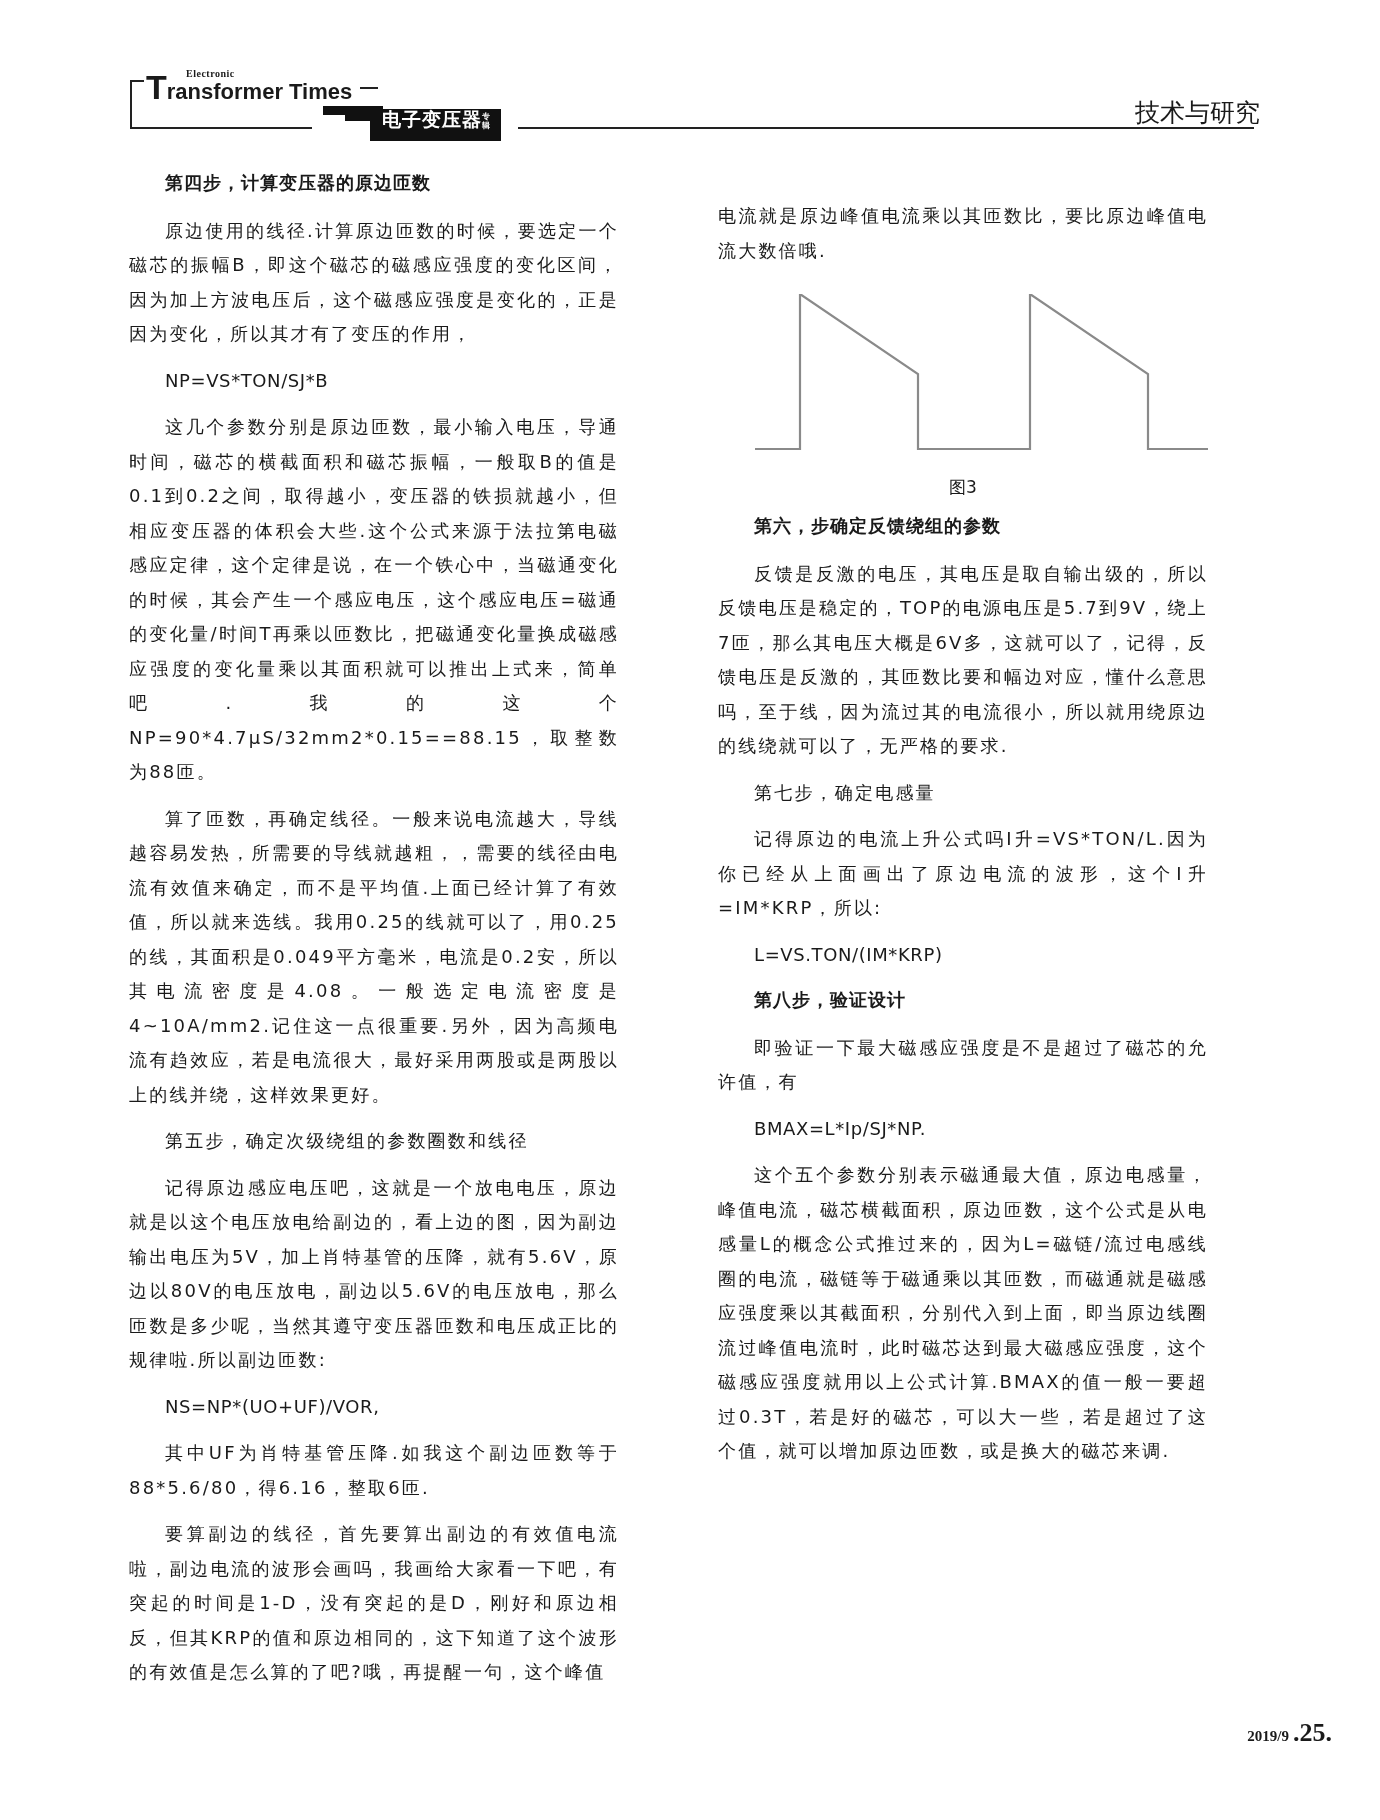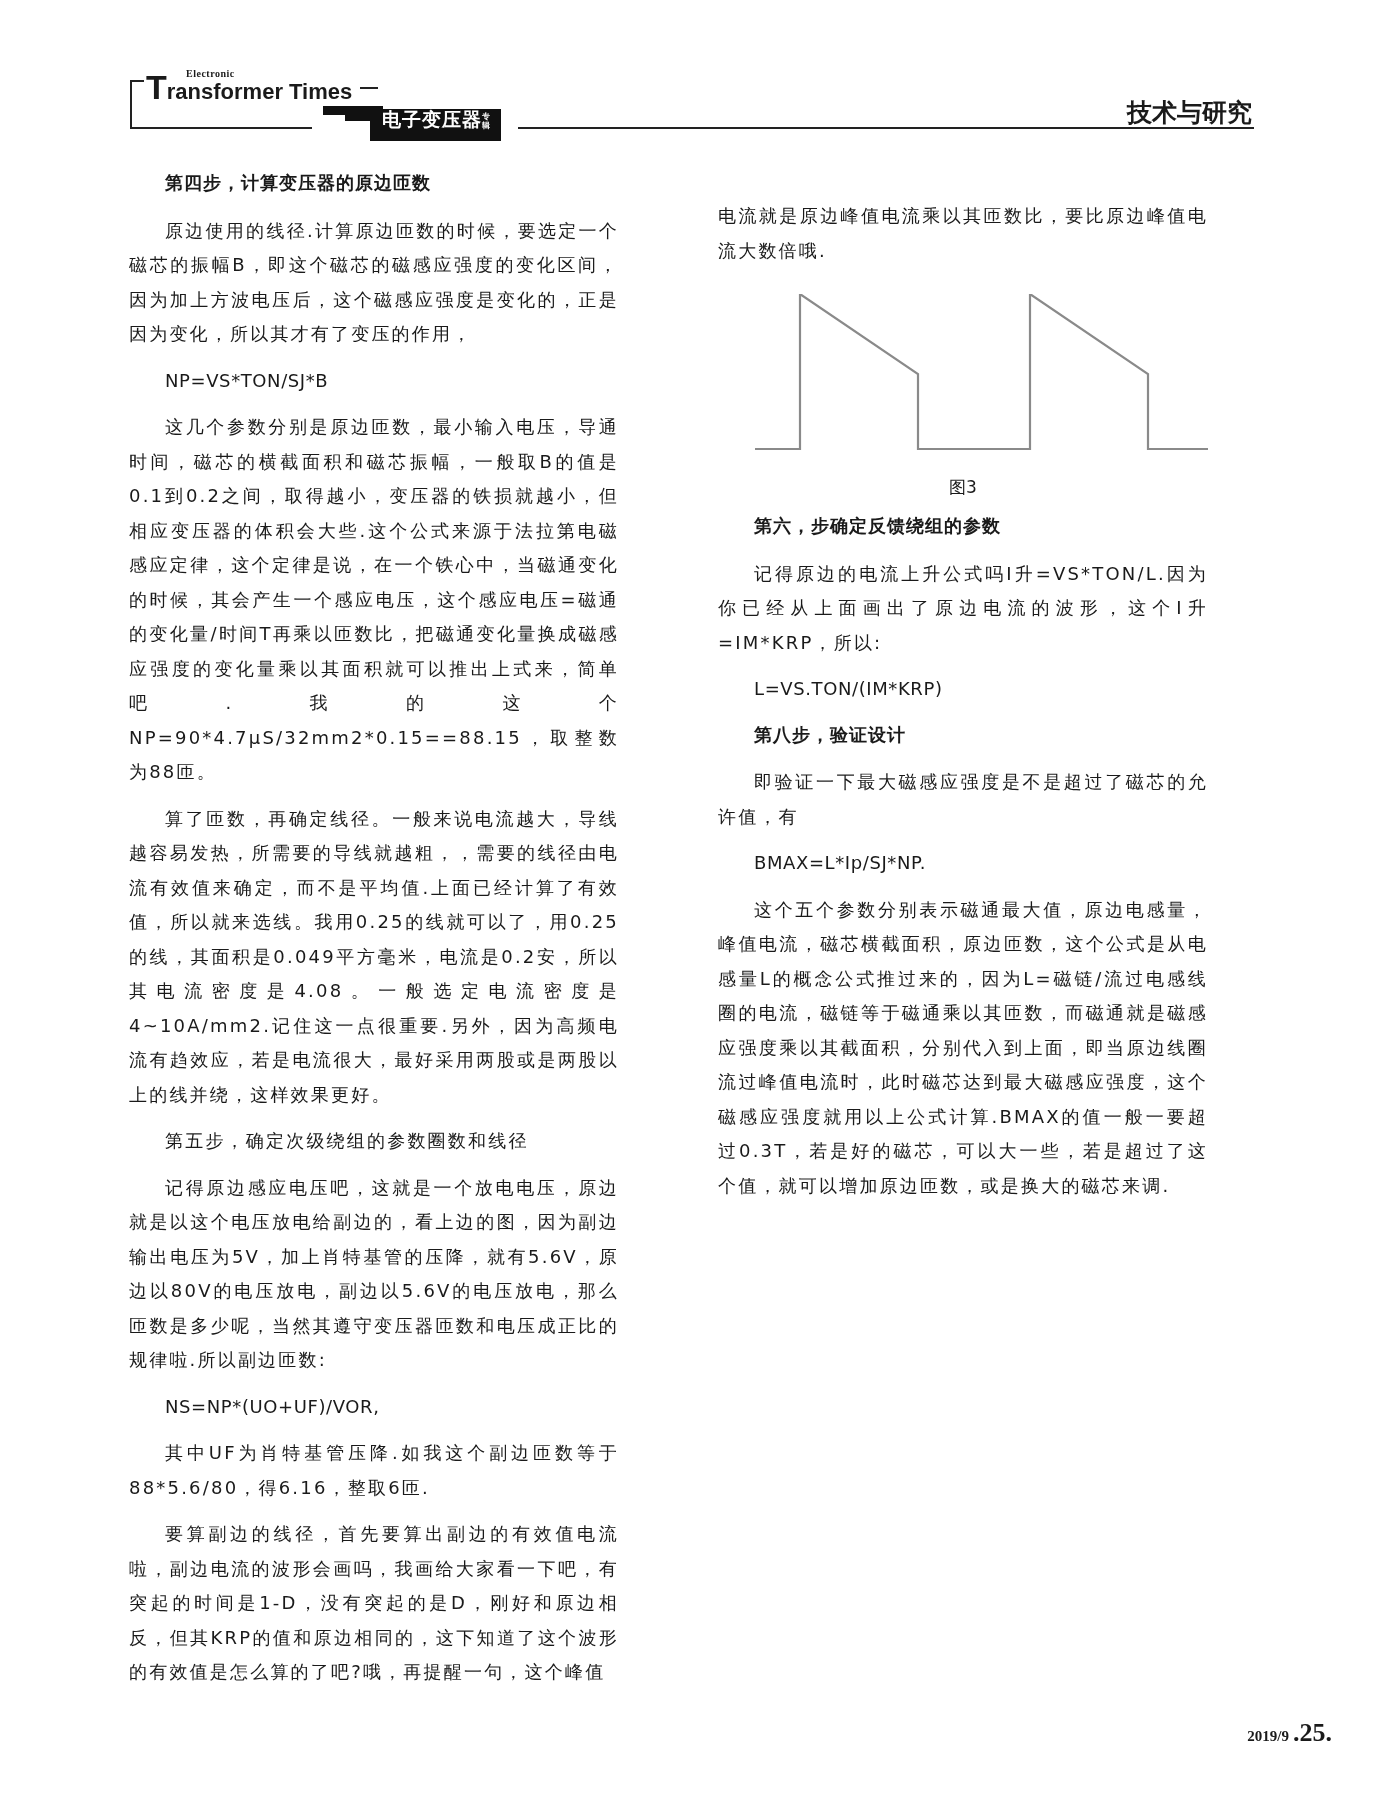--- a/index.html
+++ b/index.html
@@ -9,21 +9,21 @@
   
   #hdr-brand { left: 146px; top: 70px; font-family: "Liberation Sans", sans-serif; font-weight: bold; white-space: nowrap; }
   #hdr-brand .bigT { font-size: 34px; line-height: 34px; }
   #hdr-brand .small { position: absolute; left: 40px; top: -2px; font-size: 10px; font-family: "Liberation Serif", serif; font-weight: bold; letter-spacing: 0.5px; }
   #hdr-brand .rest { font-size: 22px; }
   .hdr-line { background: #222; }
   #cn-logo { left: 370px; top: 109px; height: 32px; background: #111; color: #fff; font-weight: bold; font-size: 19px; line-height: 20px; padding: 0 10px 0 12px; letter-spacing: 1px; }
   #cn-logo-tab1 { left: 323px; top: 106px; width: 60px; height: 9px; background: #111; }
   #cn-logo-tab2 { left: 345px; top: 112px; width: 40px; height: 9px; background: #111; }
   #cn-logo .sup { font-size: 8px; display: inline-block; line-height: 9px; vertical-align: middle; width: 9px; }
-  #section-title { right: 128px; top: 96px; font-size: 25px; font-weight: bold; font-family: "DejaVu Sans", sans-serif; }
+  #section-title { right: 120px; top: 96px; font-size: 25px; font-weight: normal; font-family: "DejaVu Sans", sans-serif; }
   
   .col { position: absolute; width: 490px; font-size: 18px; line-height: 34.5px; letter-spacing: 2.2px; text-align: justify; }
   #col-left { left: 129px; top: 167px; }
   #col-right { left: 718px; top: 167px; }
   .col p { margin: 0 0 12px 0; text-indent: 2em; }
   .col p.cont { text-indent: 0; margin-top: 32px; }
   .col h3 { margin: 0 0 12px 0; font-size: 18px; font-weight: bold; text-indent: 2em; letter-spacing: 1px; font-family: Liberation Mono, monospace; }
   .col p.formula { letter-spacing: 0.6px; font-family: "DejaVu Sans", sans-serif; }
   .col p.sub { text-indent: 2em; }
   #figure { position: relative; width: 490px; height: 200px; margin: 26px 0 0 0; }
@@ -64,20 +64,22 @@
 
 <div id="col-right" class="col">
   <p class="cont">电流就是原边峰值电流乘以其匝数比，要比原边峰值电流大数倍哦.</p>
   <div id="figure">
     <svg width="490" height="175" viewBox="0 0 490 175">
       <polyline id="wave" points="37,155 82,155 82,0 200,80 200,155 312,155 312,0 430,80 430,155 534,155" fill="none" stroke-width="2.2" stroke-linejoin="miter" stroke="#8a8a8a"></polyline>
     </svg>
     <div id="fig-caption">图3</div>
   </div>
   <h3 style="margin-top:16px">第六，步确定反馈绕组的参数</h3>
+  <p>反馈是反激的电压，其电压是取自输出级的，所以反馈电压是稳定的，TOP的电源电压是5.7到9V，绕上7匝，那么其电压大概是6V多，这就可以了，记得，反馈电压是反激的，其匝数比要和幅边对应，懂什么意思吗，至于线，因为流过其的电流很小，所以就用绕原边的线绕就可以了，无严格的要求.</p>
+  <p class="sub">第七步，确定电感量</p>
   <p>记得原边的电流上升公式吗I升=VS*TON/L.因为你已经从上面画出了原边电流的波形，这个I升=IM*KRP，所以:</p>
   <p class="formula">L=VS.TON/(IM*KRP)</p>
   <h3>第八步，验证设计</h3>
   <p>即验证一下最大磁感应强度是不是超过了磁芯的允许值，有</p>
   <p class="formula">BMAX=L*Ip/SJ*NP.</p>
   <p>这个五个参数分别表示磁通最大值，原边电感量，峰值电流，磁芯横截面积，原边匝数，这个公式是从电感量L的概念公式推过来的，因为L=磁链/流过电感线圈的电流，磁链等于磁通乘以其匝数，而磁通就是磁感应强度乘以其截面积，分别代入到上面，即当原边线圈流过峰值电流时，此时磁芯达到最大磁感应强度，这个磁感应强度就用以上公式计算.BMAX的值一般一要超过0.3T，若是好的磁芯，可以大一些，若是超过了这个值，就可以增加原边匝数，或是换大的磁芯来调.</p>
 </div>
 
 <div id="page-footer" class="abs">
   <span class="date">2019/9</span>

